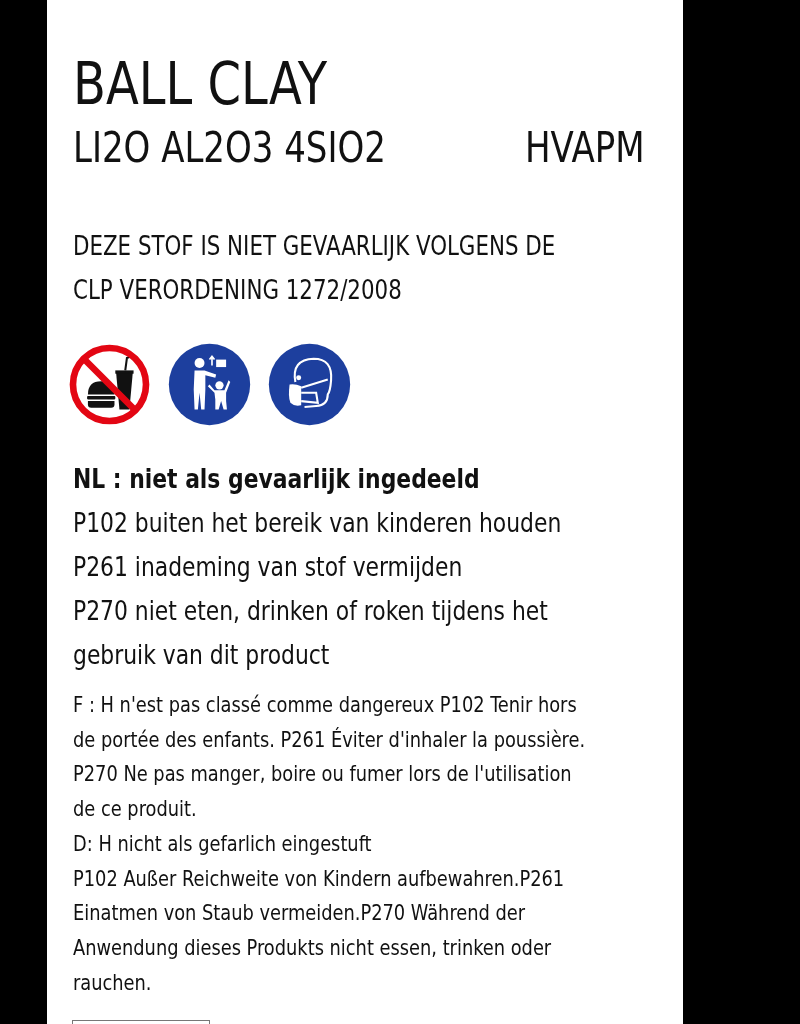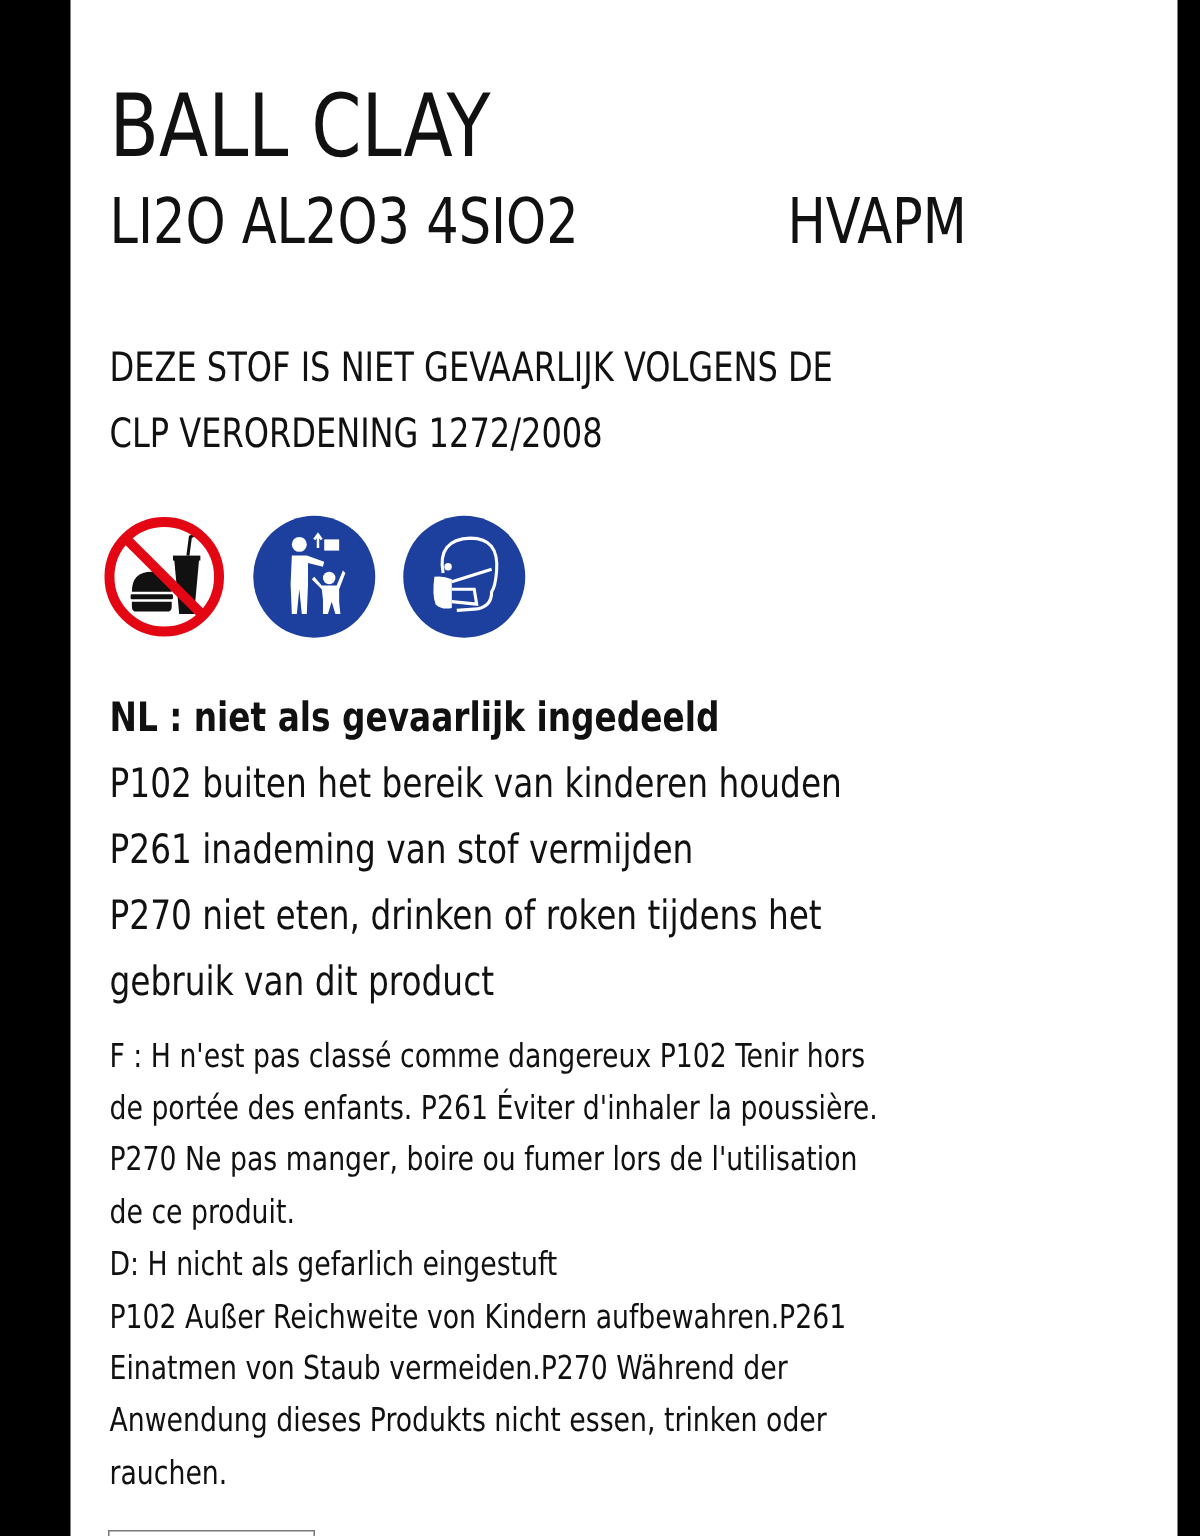--- a/index.html
+++ b/index.html
@@ -7,21 +7,21 @@
       padding: 0;
       width: 800px;
       height: 1024px;
       background: #000000;
       overflow: hidden;
     }
     .page {
       position: absolute;
       left: 47px;
       top: 0;
-      width: 738px;
+      width: 636px;
       height: 1024px;
       background: #ffffff;
       overflow: hidden;
       font-family: "DejaVu Sans Condensed", "Liberation Sans Narrow", "Liberation Sans", sans-serif;
       color: #111111;
     }
     .abs { position: absolute; white-space: nowrap; }
     .title {
       left: 26px;
       top: 50px;

